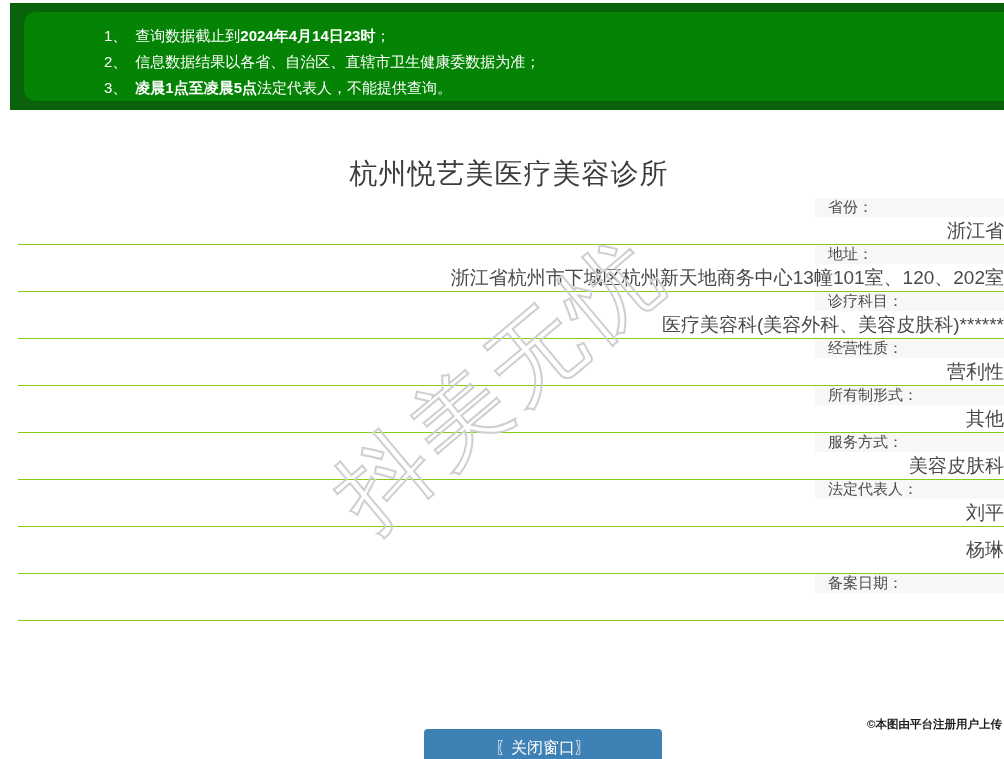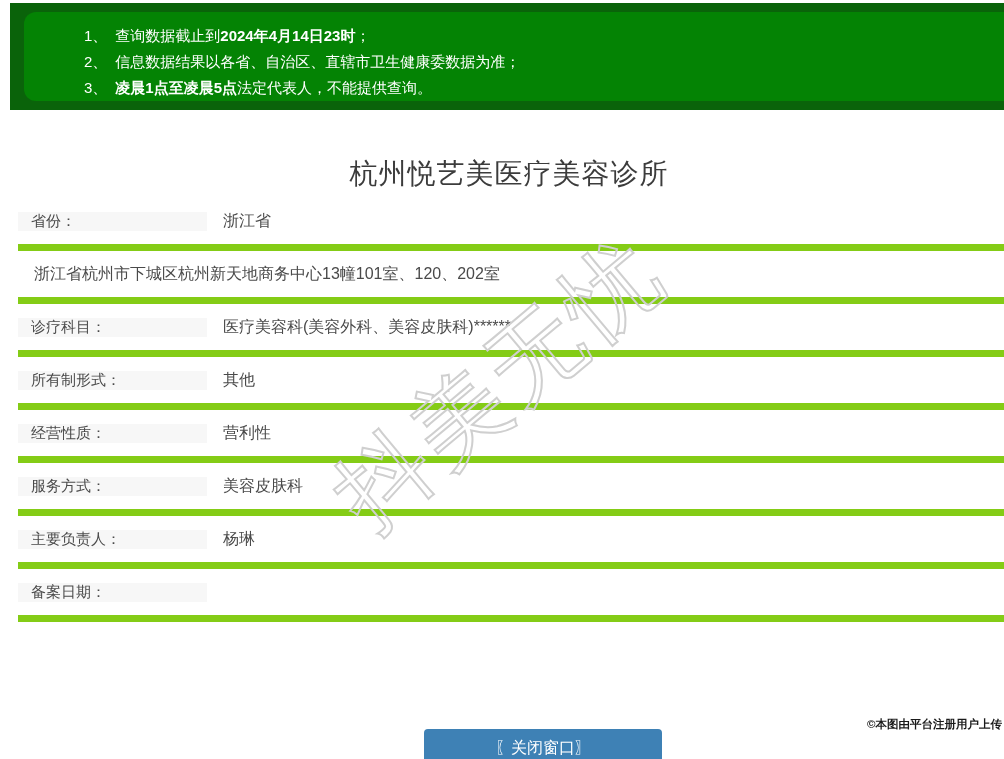--- a/index.html
+++ b/index.html
@@ -9,47 +9,48 @@
   }
   
   .banner-outer{
     position:absolute;left:10px;top:3px;right:0;height:107px;
     background:#0a630a;
   }
   .banner-inner{
     position:absolute;left:14px;top:9px;bottom:9px;right:0;
     background:#048304;border-radius:12px 0 0 12px;
     color:#ffffff;font-size:15px;
-    padding:11px 0 0 60px;box-sizing:border-box;
+    padding:11px 0 0 80px;box-sizing:border-box;
   }
   .banner-line{line-height:26px;white-space:nowrap;}
   .banner-line .num{display:inline-block;margin-right:8px;}
   .banner-line b{font-weight:700;}
   
   .page-title{
     position:absolute;left:0;top:148px;width:100%;
     text-align:center;font-size:28px;font-weight:400;
     color:#3c3c3c;letter-spacing:1px;margin:7px;
   }
   
   .info-table{
     position:absolute;left:18px;top:198px;width:986px;
   }
   .row{
-    display:flex;height:46px;border-bottom:7px solid #84cc16;
-    align-items:center;
+    display:flex;height:46px;border-bottom:1px solid #84cc16;
+    align-items:flex-end;
+    flex-direction:column;
   }
   .cell-label{
     width:189px;background:#f7f7f7;display:flex;align-items:center;
     padding-left:13px;box-sizing:border-box;
     color:#4a4a4a;font-size:15px;flex-shrink:0;
   }
   .cell-value{
     flex:1;display:flex;align-items:center;padding-left:16px;
-    color:#4a4a4a;font-size:16px;background:#ffffff;
+    color:#4a4a4a;font-size:19px;background:#ffffff;
   }
   
   .diag-watermark{
     position:absolute;left:230px;top:322px;width:540px;
     text-align:center;transform:rotate(-40deg);
     font-size:92px;letter-spacing:6px;white-space:nowrap;
     color:#e9e9e9;
     -webkit-text-fill-color:transparent;
     -webkit-text-stroke:2px #cfcfcf;
     pointer-events:none;z-index:5;
@@ -82,40 +83,44 @@
 </div>
 
 <h1 class="page-title">杭州悦艺美医疗美容诊所</h1>
 
 <div class="info-table">
   <div class="row">
     <div class="cell-label">省份：</div>
     <div class="cell-value">浙江省</div>
   </div>
   <div class="row">
+    <div class="cell-label">地址：</div>
     <div class="cell-value">浙江省杭州市下城区杭州新天地商务中心13幢101室、120、202室</div>
   </div>
   <div class="row">
     <div class="cell-label">诊疗科目：</div>
     <div class="cell-value">医疗美容科(美容外科、美容皮肤科)******</div>
   </div>
   <div class="row">
+    <div class="cell-label">经营性质：</div>
+    <div class="cell-value">营利性</div>
+  </div>
+  <div class="row">
     <div class="cell-label">所有制形式：</div>
     <div class="cell-value">其他</div>
-  </div>
-  <div class="row">
-    <div class="cell-label">经营性质：</div>
-    <div class="cell-value">营利性</div>
   </div>
   <div class="row">
     <div class="cell-label">服务方式：</div>
     <div class="cell-value">美容皮肤科</div>
   </div>
   <div class="row">
-    <div class="cell-label">主要负责人：</div>
+    <div class="cell-label">法定代表人：</div>
+    <div class="cell-value">刘平</div>
+  </div>
+  <div class="row">
     <div class="cell-value">杨琳</div>
   </div>
   <div class="row">
     <div class="cell-label">备案日期：</div>
   </div>
 </div>
 
 <div class="diag-watermark">抖美无忧</div>
 
 <div class="close-btn">〖关闭窗口〗</div>

